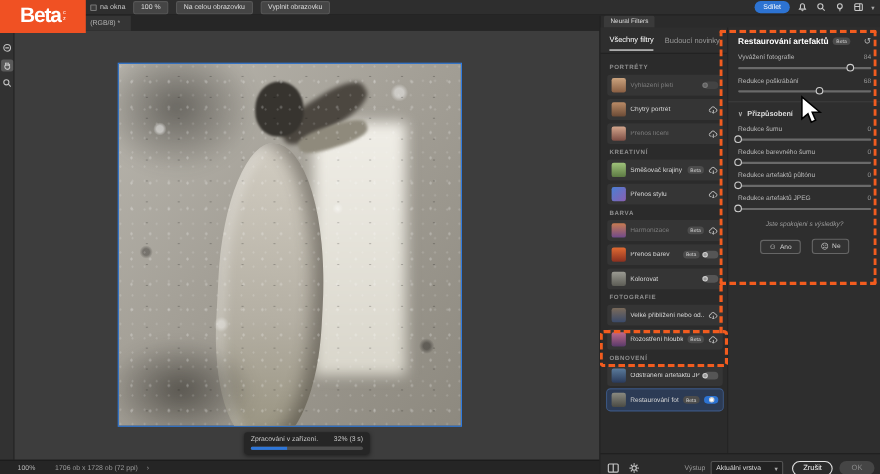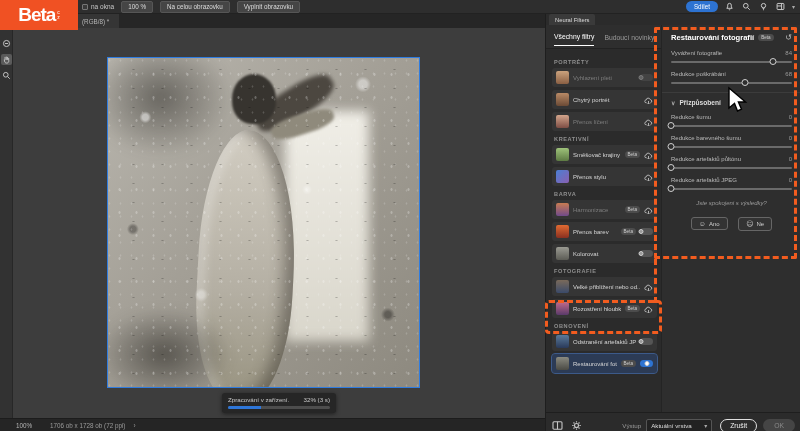--- a/index.html
+++ b/index.html
@@ -356,21 +356,21 @@
       <span class="flabel">Restaurování foto...</span>
       <span class="beta">Beta</span>
       <span class="tgl on">
           <span class="knob"></span>
         </span>
     </div>
   </div>
 
   <div id="params">
     <div id="p-head">
-      <span id="p-title">Restaurování fotografií</span>
+      <span id="p-title">Restaurování artefaktů</span>
       <span class="beta">Beta</span>
       <span id="p-reset">↺</span>
     </div>
 
     <div class="srow">
       <div class="slab">
         <span>Vyvážení fotografie</span>
         <span class="val">84</span>
       </div>
       <div class="track">

